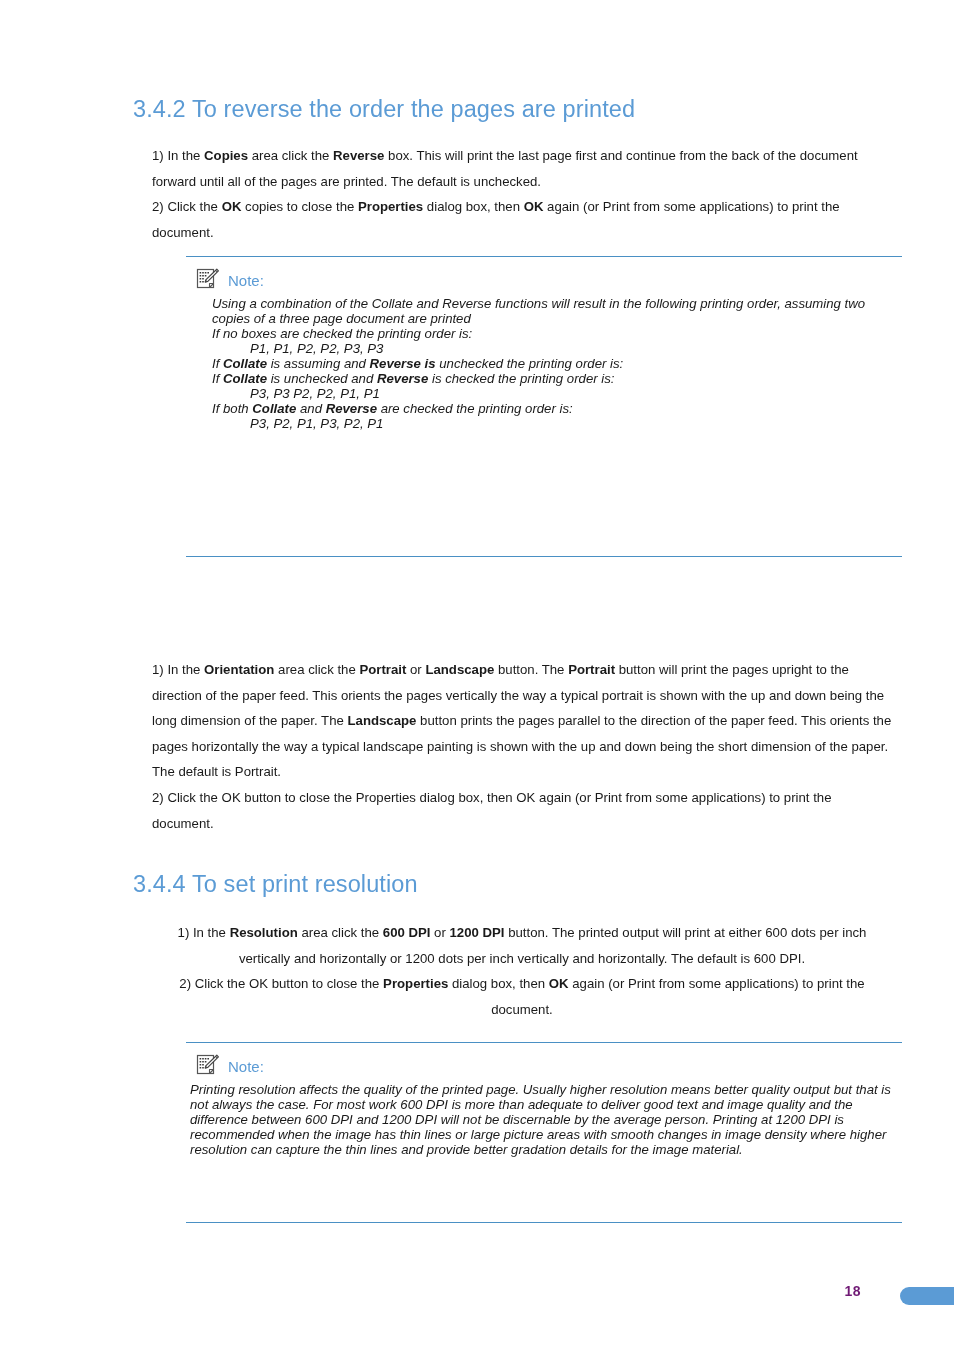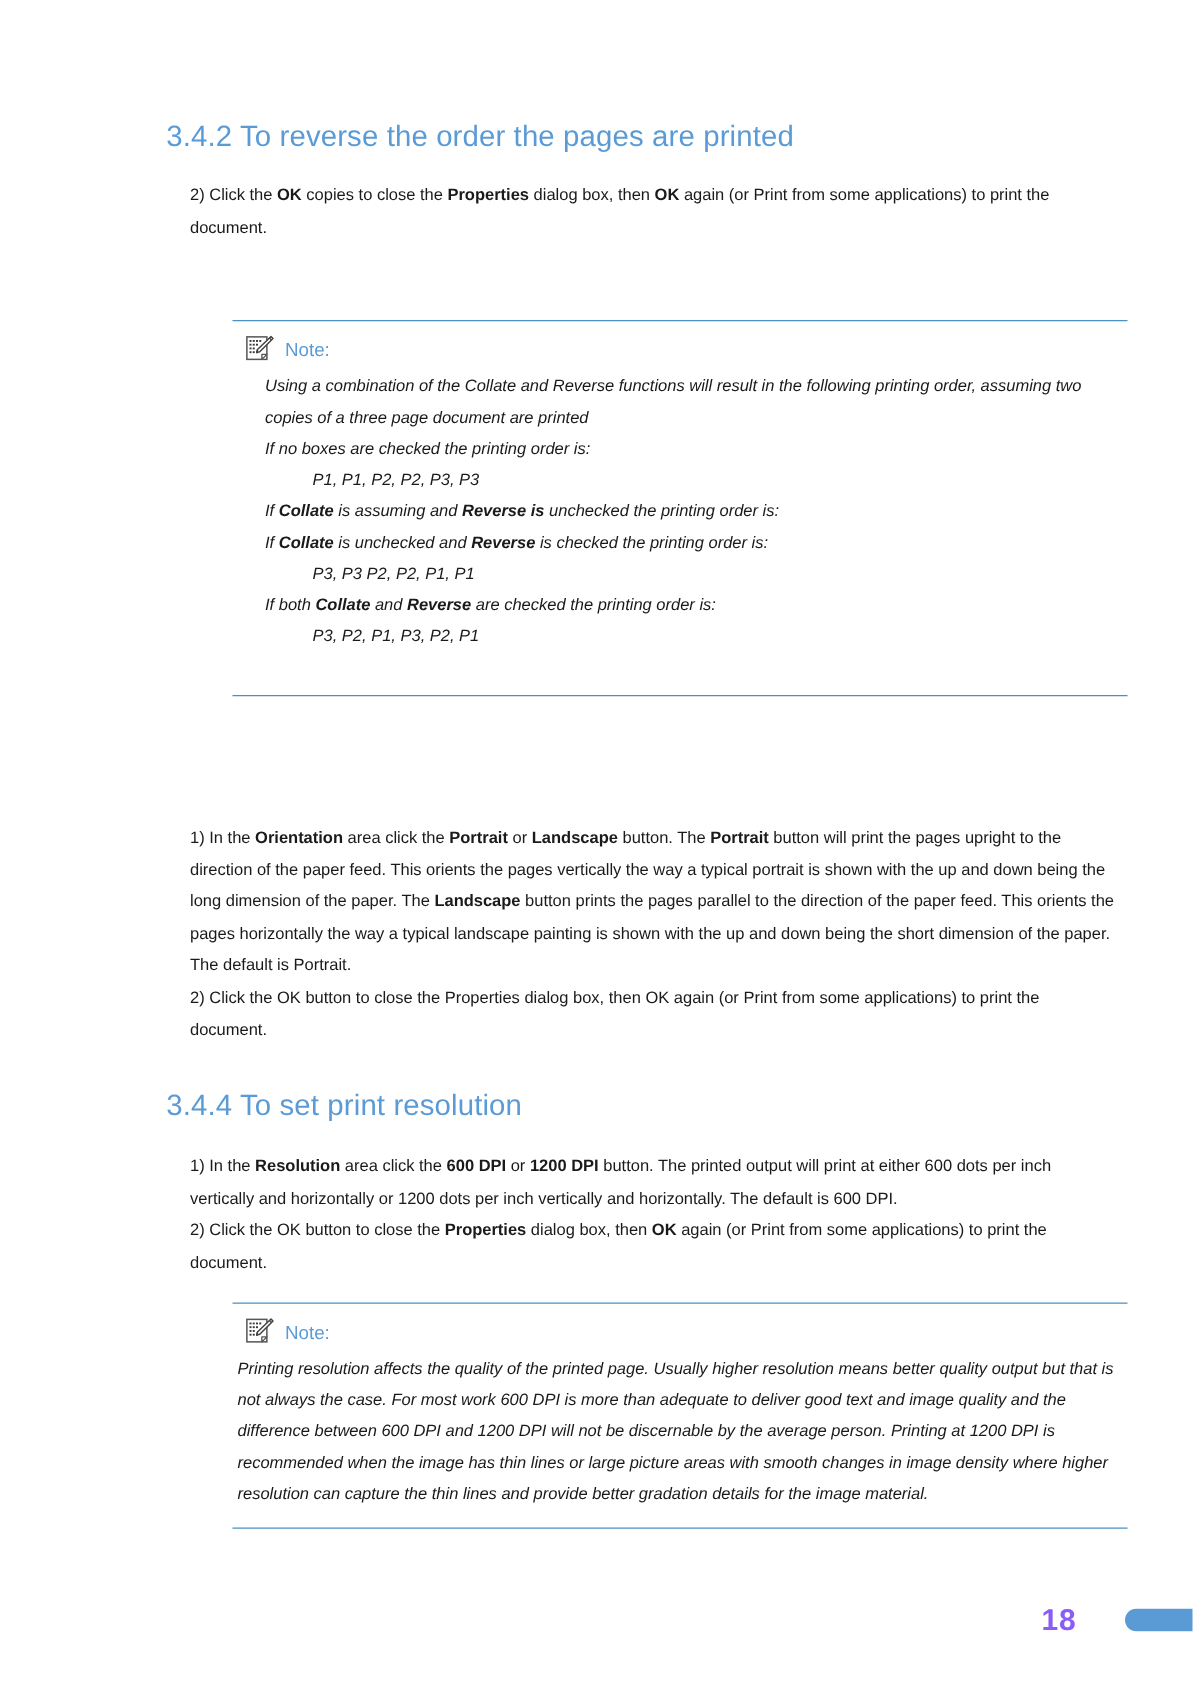--- a/index.html
+++ b/index.html
@@ -82,58 +82,59 @@
     font-size: 15px;
     color: #5b9bd5;
     line-height: 1;
     position: relative;
     top: 1px;
   }
   .note-body {
     position: absolute;
     font-style: italic;
     font-size: 13.2px;
-    line-height: 25px;
+    line-height: 15px;
     color: #1a1a1a;
   }
   .note-body p { margin: 0; }
   .note-body b { font-weight: bold; font-style: italic; margin-top: 35px; }
   .note-body .indent { padding-left: 38px; }
 
   #note-1 .note-body { left: 60px; top: 40px; width: 680px; }
   #note-2 .note-body { left: 38px; top: 40px; width: 712px; }
 
   
   .footer-pagenum {
     position: absolute;
     right: 93px;
     top: 1283px;
-    font-size: 24px;
+    font-size: 14px;
     font-weight: bold;
-    color: #8b5cf6;
+    color: #701a75;
     letter-spacing: 0.5px;
   }
   .footer-pill {
     position: absolute;
     right: -8px;
     top: 1287px;
     width: 62px;
     height: 18px;
     border-radius: 9px;
     background: #5b9bd5;
   }
 </style>
 </head>
 <body>
 
 <div class="page">
 
   <h2 class="section-heading" style="top:96px;">3.4.2 To reverse the order the pages are printed</h2>
 
   <div class="body-block" style="top:143px;">
+    <p><span>1) In the </span><b>Copies</b><span> area click the </span><b>Reverse</b><span> box. This will print the last page first and continue from the back of the document forward until all of the pages are printed. The default is unchecked.</span></p>
     <p><span>2) Click the </span><b>OK</b><span> copies to close the </span><b>Properties</b><span> dialog box, then </span><b>OK</b><span> again (or Print from some applications) to print the document.</span></p>
   </div>
 
   <div class="note-block" id="note-1" style="top:256px; height:300px;">
     <div class="note-rule top"></div>
     <div class="note-rule" style="top:300px;"></div>
 
     <div class="note-header">
       <span class="note-icon">
         <svg class="note-icon" viewBox="0 0 24 24" xmlns="http://www.w3.org/2000/svg">
@@ -176,21 +177,21 @@
   </div>
 
 
   <div class="body-block" style="top:657px;">
     <p><span>1) In the </span><b>Orientation</b><span> area click the </span><b>Portrait</b><span> or </span><b>Landscape</b><span> button. The </span><b>Portrait</b><span> button will print the pages upright to the direction of the paper feed. This orients the pages vertically the way a typical portrait is shown with the up and down being the long dimension of the paper. The </span><b>Landscape</b><span> button prints the pages parallel to the direction of the paper feed. This orients the pages horizontally the way a typical landscape painting is shown with the up and down being the short dimension of the paper. The default is Portrait.</span></p>
     <p><span>2) Click the OK button to close the Properties dialog box, then OK again (or Print from some applications) to print the document.</span></p>
   </div>
 
   <h2 class="section-heading" style="top:871px;">3.4.4 To set print resolution</h2>
 
-  <div class="body-block" style="top:920px;">
+  <div class="body-block" style="top:920px;text-align:center;">
     <p><span>1) In the </span><b>Resolution</b><span> area click the </span><b>600 DPI</b><span> or </span><b>1200 DPI</b><span> button. The printed output will print at either 600 dots per inch vertically and horizontally or 1200 dots per inch vertically and horizontally. The default is 600 DPI.</span></p>
     <p><span>2) Click the OK button to close the </span><b>Properties</b><span> dialog box, then </span><b>OK</b><span> again (or Print from some applications) to print the document.</span></p>
   </div>
 
   <div class="note-block" id="note-2" style="top:1042px; height:180px;">
     <div class="note-rule top"></div>
     <div class="note-rule" style="top:180px;"></div>
 
     <div class="note-header">
       <span class="note-icon">

